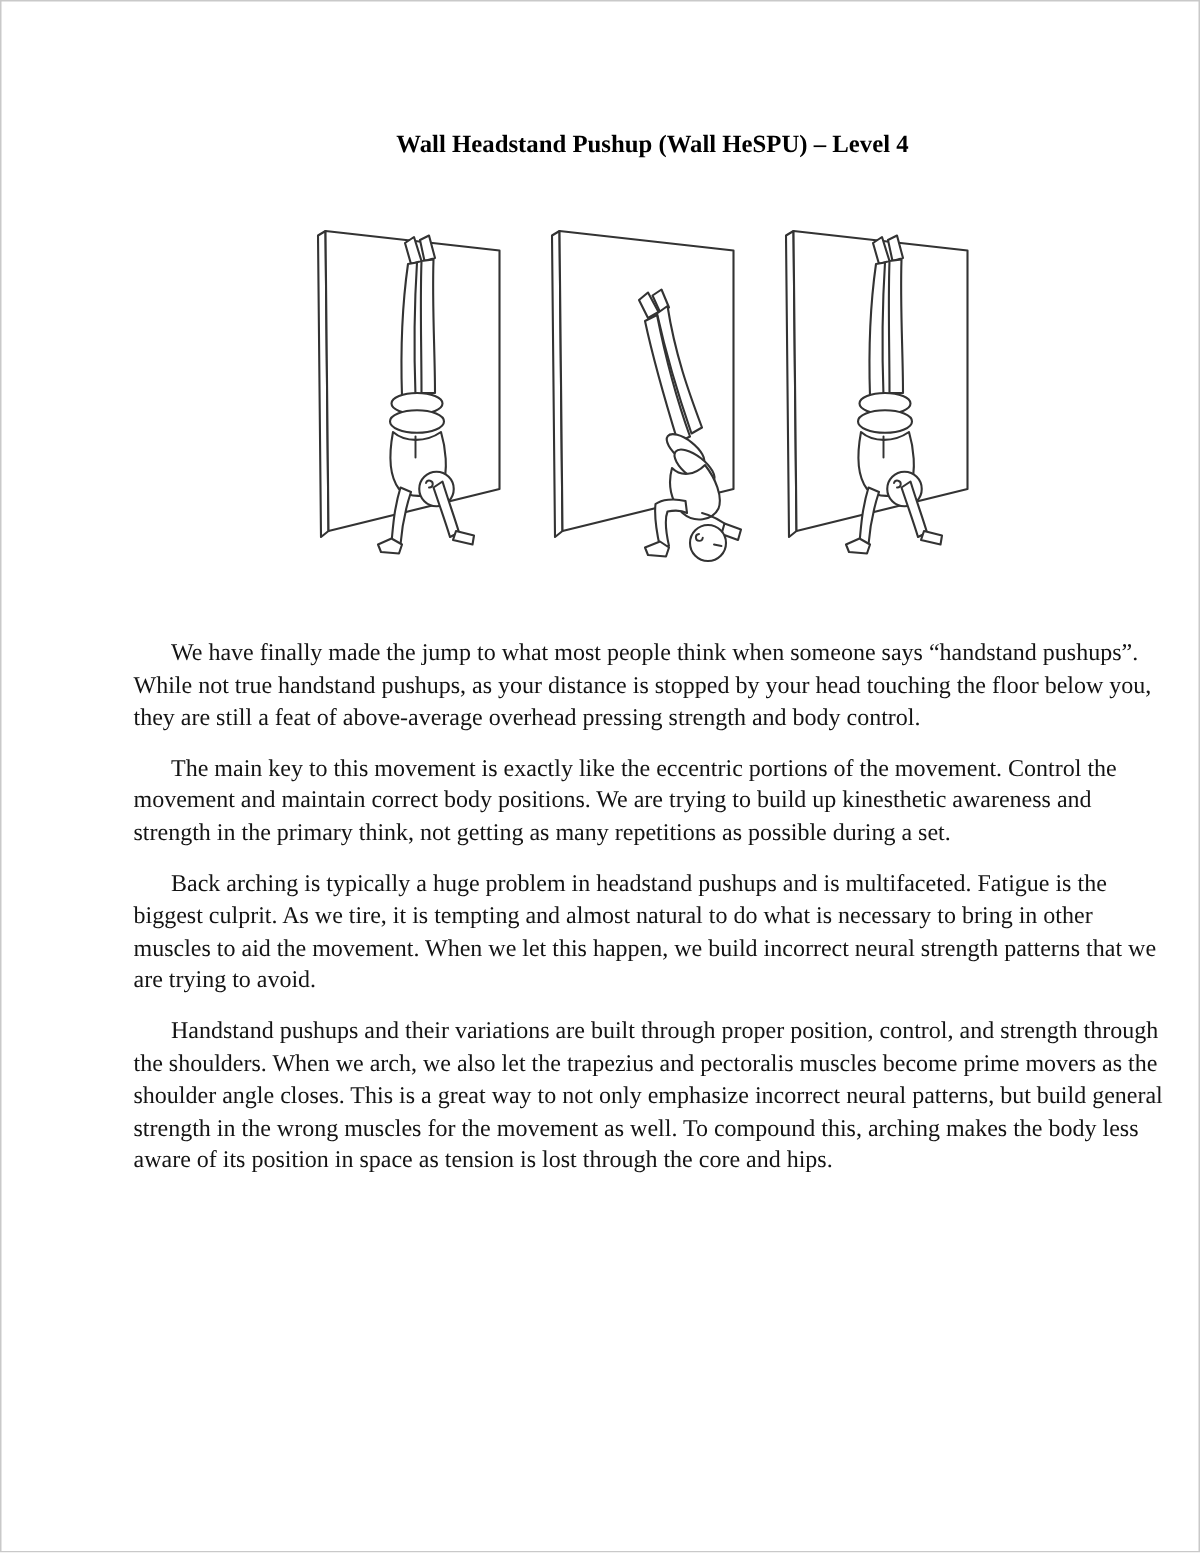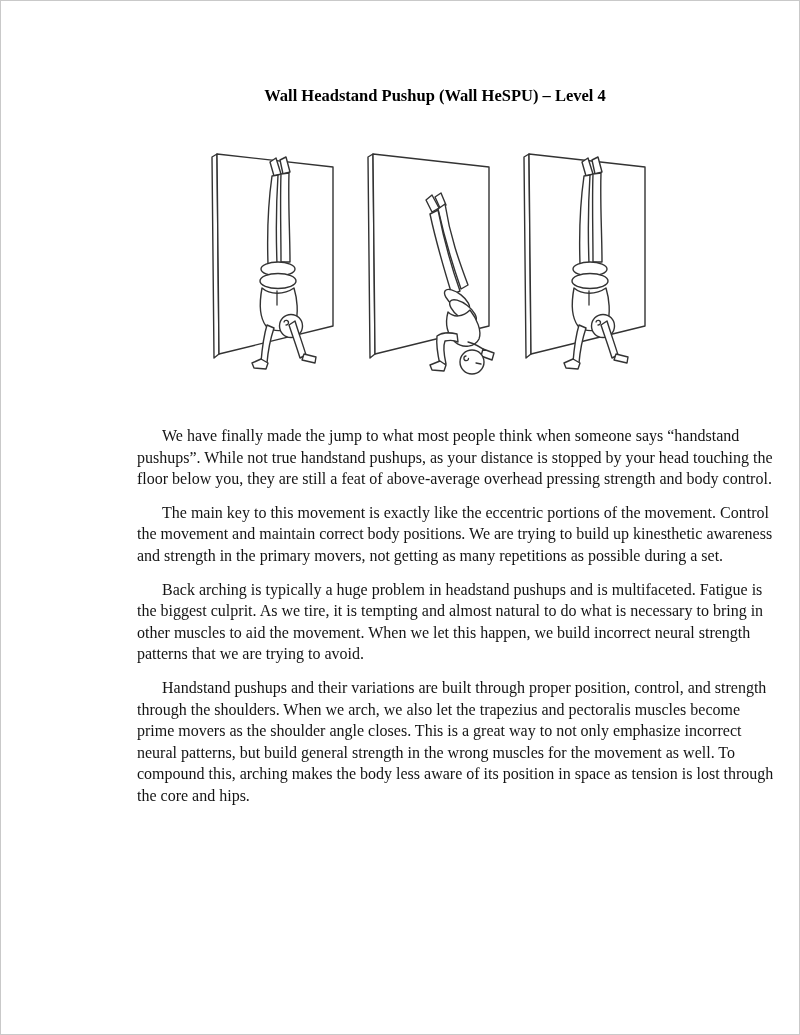--- a/index.html
+++ b/index.html
@@ -25,21 +25,21 @@
   .figures {
     margin-top:36px;
     height:250px;
     display:flex;
     justify-content:center;
     gap:6px;
   }
   .figures svg { display:block; }
   .art { stroke:#333333; stroke-width:1.4; fill:#ffffff; stroke-linejoin:round; stroke-linecap:round; }
   .artline { stroke:#333333; stroke-width:1.3; fill:none; stroke-linejoin:round; stroke-linecap:round; }
-  .body-text { margin-top:33px;margin-left:48px; }
+  .body-text { margin-top:33px; }
   .body-text p {
     margin:0 0 12px 0;
     font-size:16px;
     line-height:21.6px;
     text-indent:25px;
     text-align:left;
   }
 </style>
 </head>
 <body>
@@ -116,18 +116,18 @@
         <path class="art" d="M48,221 L57,217 L64,221 L62,227 L50,226 Z"></path>
         <path class="art" d="M91,179 C95,192 99,203 102,213 L96,216 C93,206 89,195 85,183 Z"></path>
         <path class="art" d="M100,212 L112,215 L111,221 L98,218 Z"></path>
       </g>
     </svg>
 
   </div>
 
   <div class="body-text">
     <p>We have finally made the jump to what most people think when someone says “handstand pushups”. While not true handstand pushups, as your distance is stopped by your head touching the floor below you, they are still a feat of above-average overhead pressing strength and body control.</p>
-    <p>The main key to this movement is exactly like the eccentric portions of the movement. Control the movement and maintain correct body positions. We are trying to build up kinesthetic awareness and strength in the primary movers, not getting as many repetitions as possible during a set.</p>
+    <p>The main key to this movement is exactly like the eccentric portions of the movement. Control the movement and maintain correct body positions. We are trying to build up kinesthetic awareness and strength in the primary think, not getting as many repetitions as possible during a set.</p>
     <p>Back arching is typically a huge problem in headstand pushups and is multifaceted. Fatigue is the biggest culprit. As we tire, it is tempting and almost natural to do what is necessary to bring in other muscles to aid the movement. When we let this happen, we build incorrect neural strength patterns that we are trying to avoid.</p>
     <p>Handstand pushups and their variations are built through proper position, control, and strength through the shoulders. When we arch, we also let the trapezius and pectoralis muscles become prime movers as the shoulder angle closes. This is a great way to not only emphasize incorrect neural patterns, but build general strength in the wrong muscles for the movement as well. To compound this, arching makes the body less aware of its position in space as tension is lost through the core and hips.</p>
   </div>
 
 </div>
 
 </body></html>

